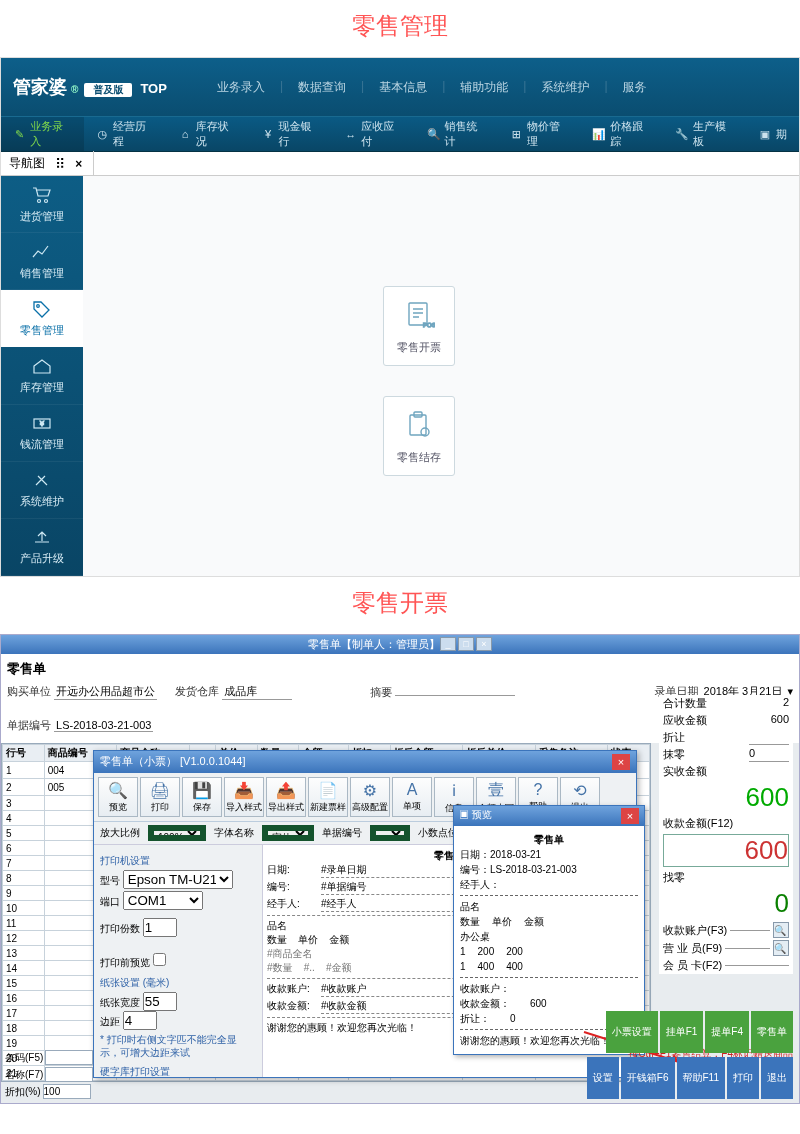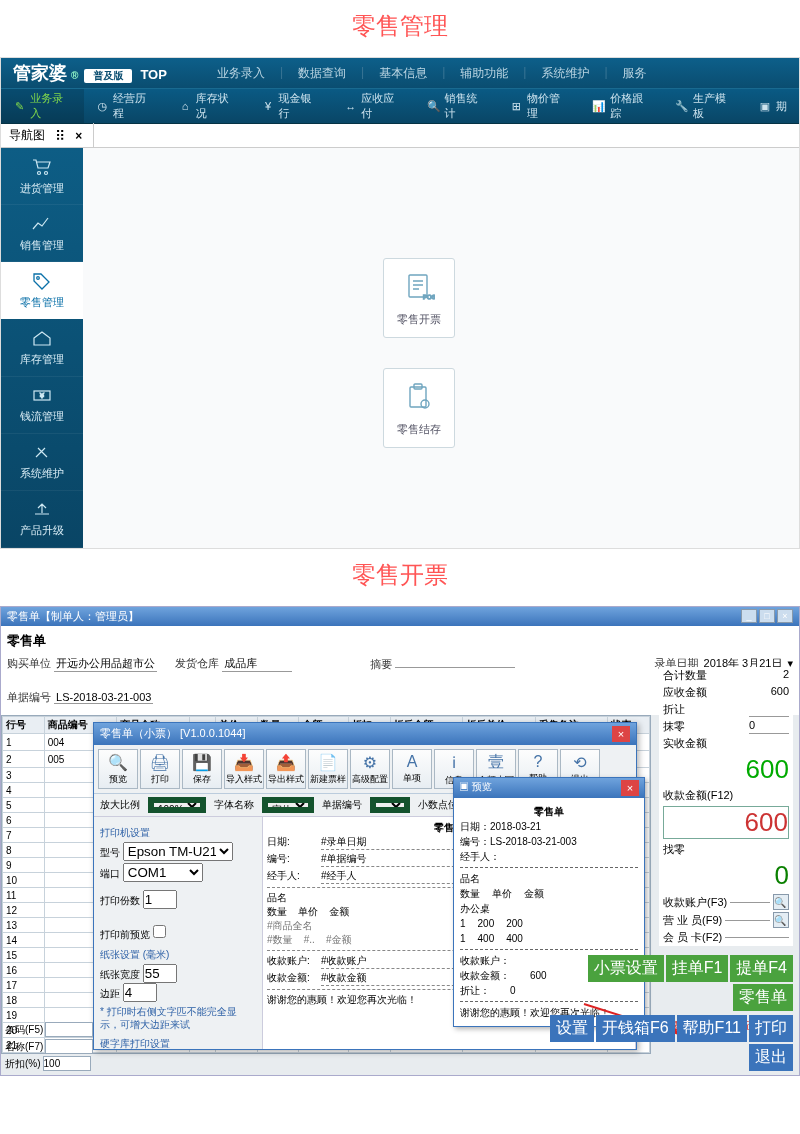--- a/index.html
+++ b/index.html
@@ -1,21 +1,21 @@
 <!DOCTYPE html>
 <html><head>
 <meta charset="utf-8">
 <style>
 *{box-sizing:border-box;margin:0;padding:0;font-family:"Microsoft YaHei",Arial,sans-serif}
 body{background:#fff;width:800px;font-size:12px}
 .section-title{color:#f55;font-size:24px;text-align:center;padding:10px 0 15px;font-weight:300}
 
 
 .app1{background:#f5f6f7;border:1px solid #ddd}
-.topbar{background:linear-gradient(#0d5f8a,#0a4d70);height:30px;display:flex;align-items:center;color:#cfe0ea;padding:0 12px}
+.topbar{background:linear-gradient(#0d5f8a,#0a4d70);height:58px;display:flex;align-items:center;color:#cfe0ea;padding:0 12px}
 .logo{color:#fff;font-size:18px;font-weight:bold;display:flex;align-items:baseline;gap:4px}
 .logo-sup{font-size:10px;color:#9fc}
 .logo-suffix{font-size:10px;background:#fff;color:#0a4d70;padding:0 9px;border-radius:2px;margin-left:2px}
 .logo-top{font-size:13px;font-weight:bold;margin-left:4px}
 .topmenu{display:flex;gap:3px;margin-left:40px;font-size:12px}
 .topmenu-item{padding:4px 10px;cursor:pointer;color:#bcd6e3}
 .topmenu-sep{color:#3a7595;padding:4px 2px}
 .toolbar{background:linear-gradient(#0a5a84,#094666);height:36px;display:flex;align-items:center;color:#cde3ee;border-top:1px solid #196a90;border-bottom:1px solid #053244}
 .tool-item{display:flex;align-items:center;gap:4px;padding:0 12px;font-size:11px;cursor:pointer;height:100%}
 .tool-item.active{background:rgba(0,0,0,.15);color:#7fd64b}
@@ -29,21 +29,21 @@
 .side-item{height:58px;display:flex;flex-direction:column;align-items:center;justify-content:center;gap:4px;color:#d8ecf5;font-size:11px;cursor:pointer;border-bottom:1px solid rgba(255,255,255,.06)}
 .side-item.active{background:#fff;color:#0a70a8}
 .side-ico{width:22px;height:20px;display:flex;align-items:center;justify-content:center}
 .canvas{flex:1;position:relative}
 .tile{position:absolute;width:72px;height:80px;border:1px solid #cdd9df;border-radius:3px;background:#fff;display:flex;flex-direction:column;align-items:center;justify-content:center;gap:8px;cursor:pointer}
 .tile-ico{width:34px;height:34px;display:flex;align-items:center;justify-content:center;color:#6fa5bf}
 .tile-lbl{font-size:11px;color:#556}
 
 
 .app2{background:#e8ecef;border:1px solid #aac;font-size:11px;position:relative;height:470px;overflow:hidden}
-.win-title{background:linear-gradient(#6fa3dd,#3b74bb);color:#fff;padding:2px 6px;font-size:11px;display:flex;justify-content:space-between}
+.win-title{background:linear-gradient(#6fa3dd,#3b74bb);color:#fff;padding:2px 6px;font-size:11px;display:flex;justify-content:center}
 .winbtns{display:flex;gap:2px}
 .winbtn{width:16px;height:14px;background:#cde;border:1px solid #89a;font-size:9px;display:flex;align-items:center;justify-content:center;cursor:pointer}
 .doc-head{background:#fff;padding:6px}
 .doc-title{font-weight:bold;font-size:13px;margin-bottom:6px}
 .field-row{display:flex;gap:18px;align-items:center;font-size:11px;margin-bottom:4px;flex-wrap:wrap}
 .field-lbl{color:#333}
 .field-val{border-bottom:1px solid #999;min-width:70px;display:inline-block;padding:0 2px}
 .grid{background:#fff;border:1px solid #9ab;font-size:10px}
 .grid table{width:100%;border-collapse:collapse}
 .grid th,.grid td{border:1px solid #c7d2db;padding:1px 3px;text-align:left;white-space:nowrap;height:15px;font-size:10px}
@@ -78,21 +78,21 @@
 .pv-body{padding:6px;line-height:1.5}
 .pv-hr{border-top:1px dashed #666;margin:3px 0}
 .pv-row{display:flex;gap:12px}
 
 .bottombar{position:absolute;left:4px;bottom:4px;display:flex;flex-direction:column;gap:2px;font-size:10px}
 .bottombar .brow{display:flex;align-items:center;gap:2px}
 .bottombar input{width:48px;border:1px solid #9ab;font-size:10px;height:15px}
 
 .action-hint{position:absolute;right:6px;bottom:42px;color:#c22;font-size:10px}
 .action-row{position:absolute;right:6px;bottom:4px;display:flex;gap:2px;flex-wrap:wrap;width:260px;justify-content:flex-end}
-.actbtn{padding:3px 6px;font-size:16px;color:#fff;cursor:pointer}
+.actbtn{padding:14px 6px;font-size:10px;color:#fff;cursor:pointer}
 .ab-green{background:#4aa23e}
 .ab-blue{background:#3b74bb}
 
 svg{display:block}
 input[type=text],select{font-family:inherit}
 </style>
 </head>
 <body>
 
 <div class="section-title">零售管理</div>

